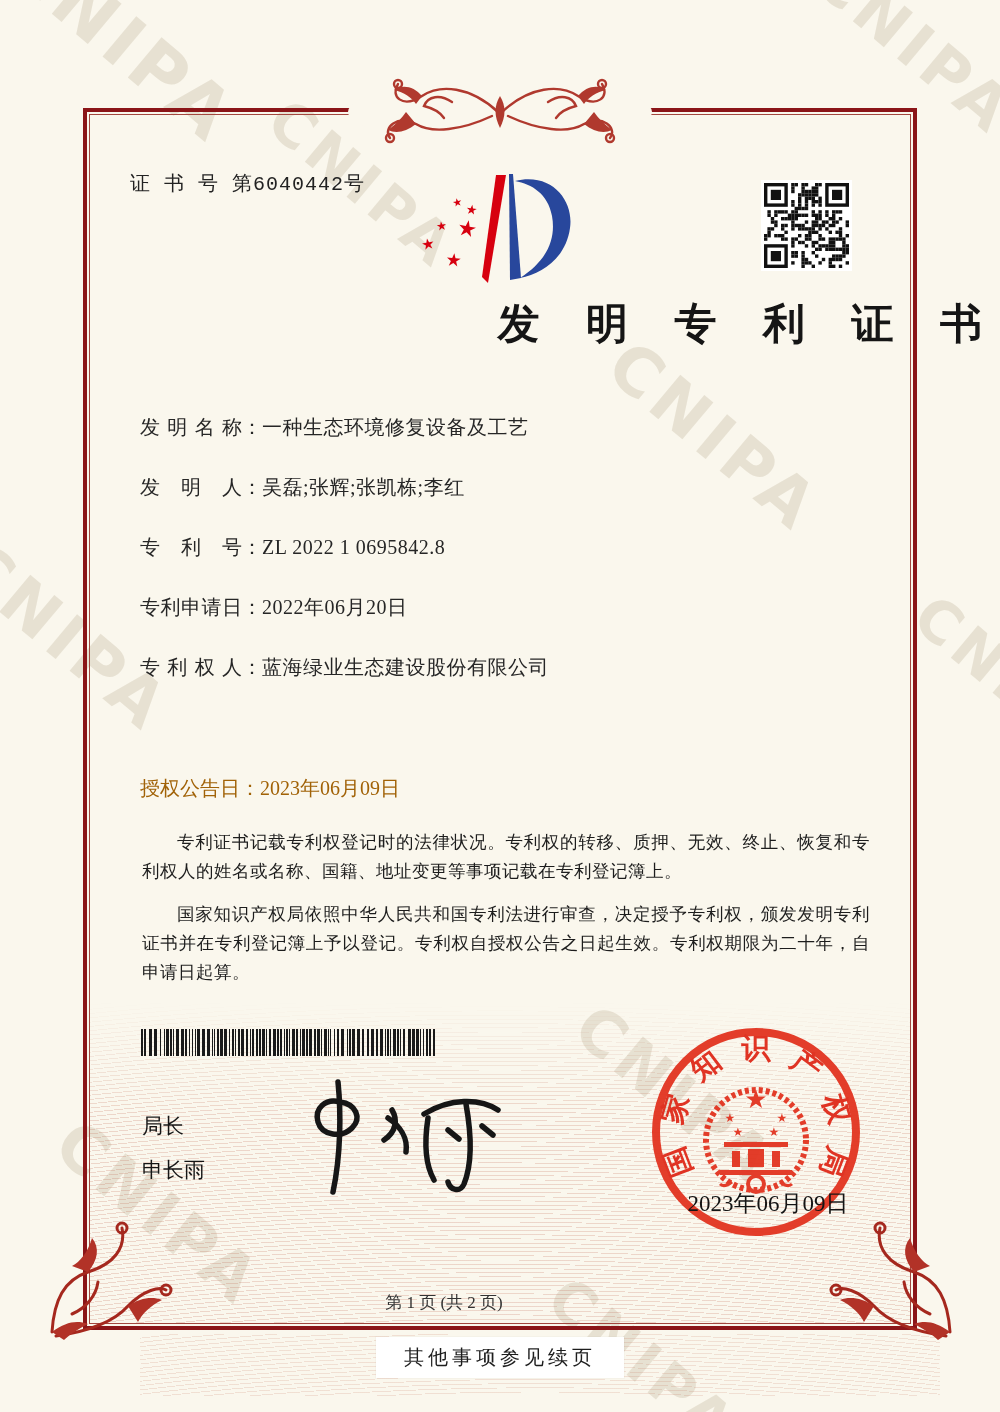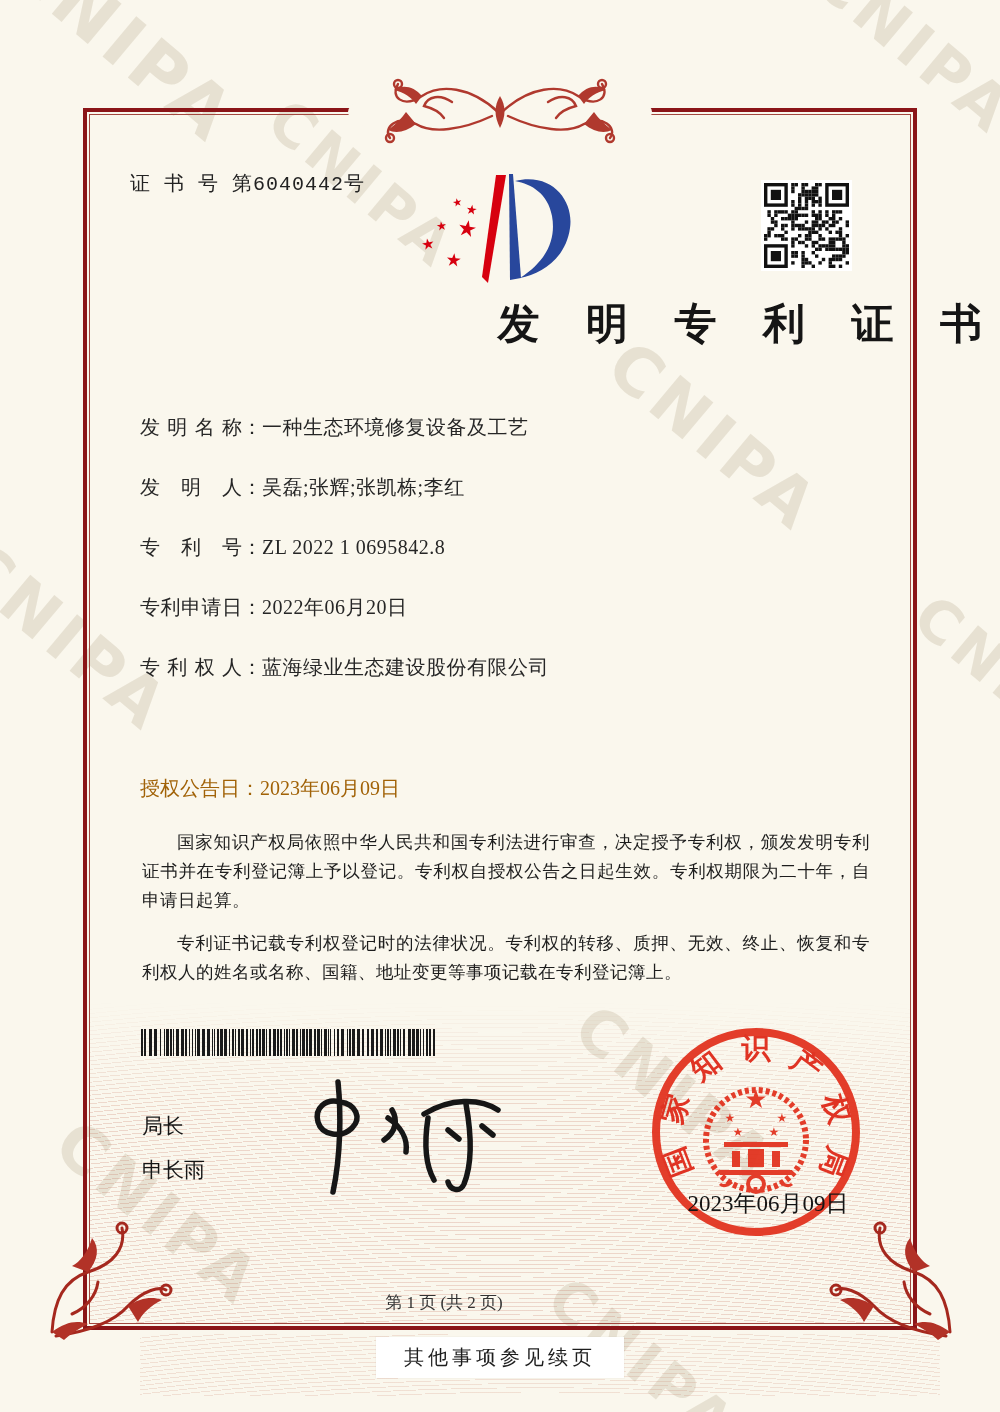--- a/index.html
+++ b/index.html
@@ -395,22 +395,22 @@
       <span class="flabel">专利权人</span><span class="fcolon">：</span><span class="fvalue">蓝海绿业生态建设股份有限公司</span>
     </div>
 
   </div>
 
   <div class="grant-row">
     <span>授权公告日</span><span>：</span><span>2023年06月09日</span>
   </div>
 
   <div class="paras">
+    <p>专利证书记载专利权登记时的法律状况。专利权的转移、质押、无效、终止、恢复和专利权人的姓名或名称、国籍、地址变更等事项记载在专利登记簿上。</p>
     <p>国家知识产权局依照中华人民共和国专利法进行审查，决定授予专利权，颁发发明专利证书并在专利登记簿上予以登记。专利权自授权公告之日起生效。专利权期限为二十年，自申请日起算。</p>
-    <p>专利证书记载专利权登记时的法律状况。专利权的转移、质押、无效、终止、恢复和专利权人的姓名或名称、国籍、地址变更等事项记载在专利登记簿上。</p>
   </div>
 
   <svg class="barcode" id="barcode-svg" width="300" height="27" viewBox="0 0 300 27">
       <rect x="0" y="0" width="2" height="27" fill="#1a1a1a"></rect>
       <rect x="3" y="0" width="2" height="27" fill="#1a1a1a"></rect>
       <rect x="8" y="0" width="3" height="27" fill="#1a1a1a"></rect>
       <rect x="13" y="0" width="3" height="27" fill="#1a1a1a"></rect>
       <rect x="19" y="0" width="1" height="27" fill="#1a1a1a"></rect>
       <rect x="23" y="0" width="1" height="27" fill="#1a1a1a"></rect>
       <rect x="25" y="0" width="3" height="27" fill="#1a1a1a"></rect>

